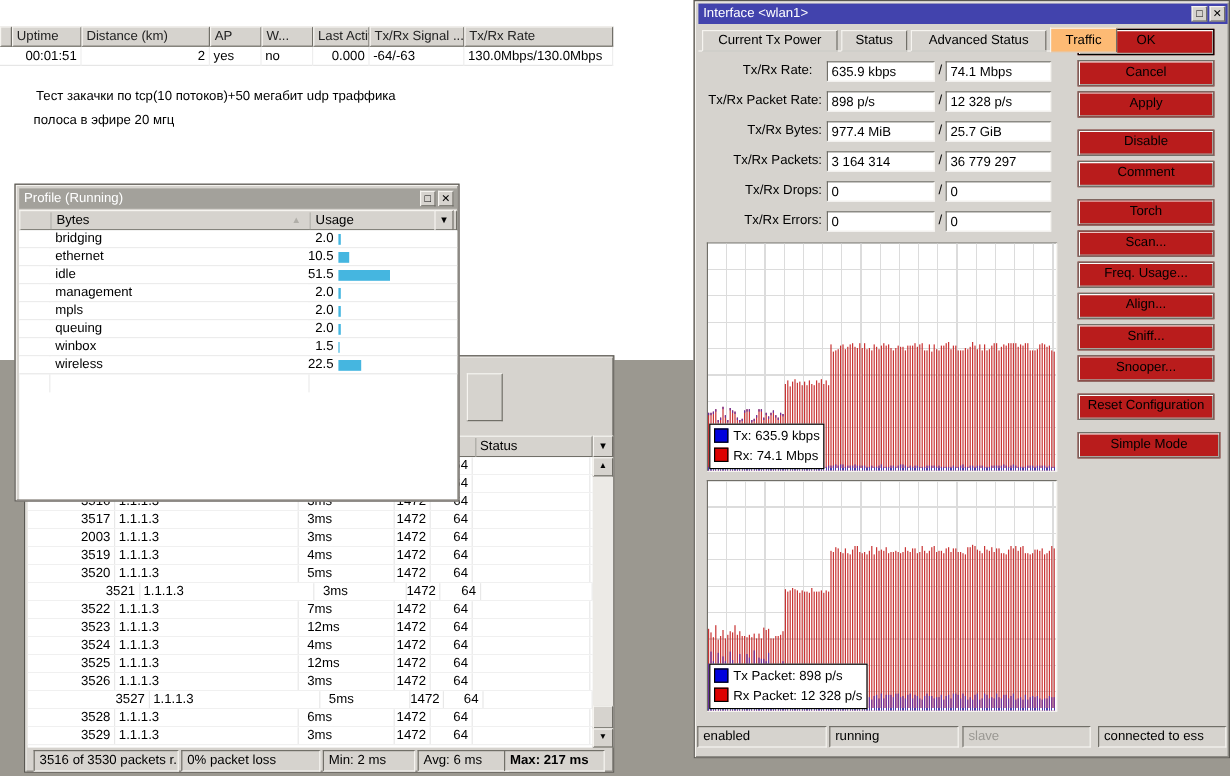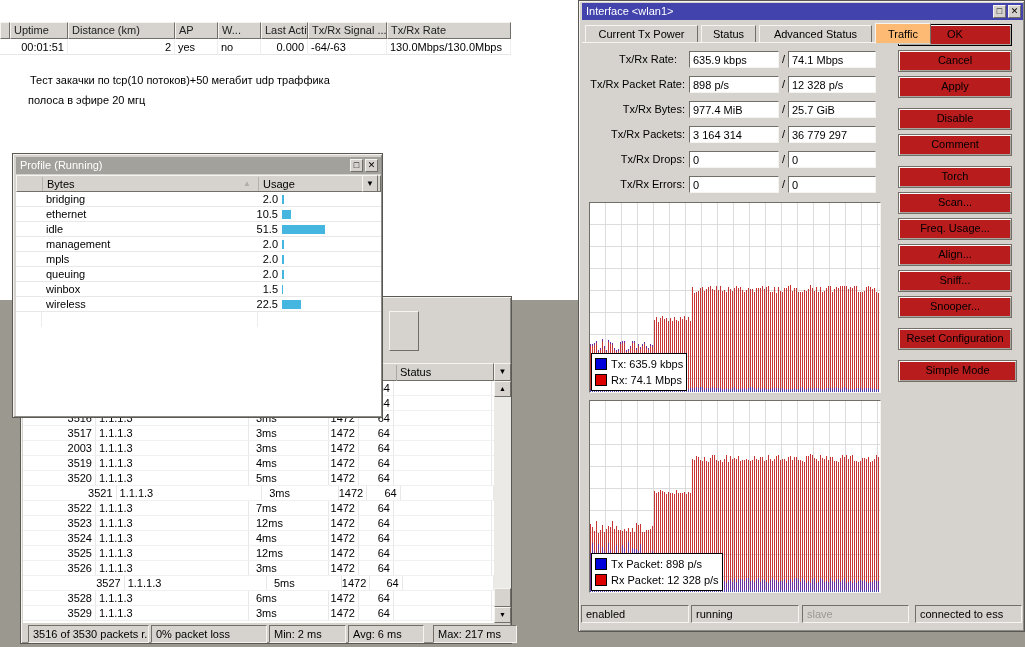--- a/index.html
+++ b/index.html
@@ -224,21 +224,21 @@
         <span>▲</span></div>
       <div class="abs bevel-out" style="left:0;top:207px;width:17px;height:19px;"></div>
       <div class="sb-arrow" style="top:226px;">
         <span>▼</span></div>
     </div>
     <div class="abs" id="ping-statusbar" style="left:0;top:328px;width:492px;height:20px;">
         <div class="status-cell abs" style="left: 7px; top: 0px; width: 121px; height: 18px;">3516 of 3530 packets r...</div>
         <div class="status-cell abs" style="left: 130px; top: 0px; width: 116px; height: 18px;">0% packet loss</div>
         <div class="status-cell abs" style="left: 248px; top: 0px; width: 77px; height: 18px;">Min: 2 ms</div>
         <div class="status-cell abs" style="left: 327px; top: 0px; width: 76px; height: 18px;">Avg: 6 ms</div>
-        <div class="status-cell abs" style="left: 412px; top: 0px; width: 84px; height: 18px;">Max: 217 ms</div>
+        <div class="status-cell abs" style="left: 399px; top: 0px; width: 84px; height: 18px; font-weight: bold;">Max: 217 ms</div>
       </div>
   </div>
 
   <div class="abs win" id="profile-window" style="left:12px;top:153px;width:371px;height:265px;z-index:3;">
     <div class="titlebar abs" style="left:3px;top:3px;width:365px;height:17px;background:#a3a19b;">
       <span>Profile (Running)</span>
       <span class="tb-btn" style="right:18px;">
         <span>□</span></span>
       <span class="tb-btn" style="right:3px;">
         <span>✕</span></span>

